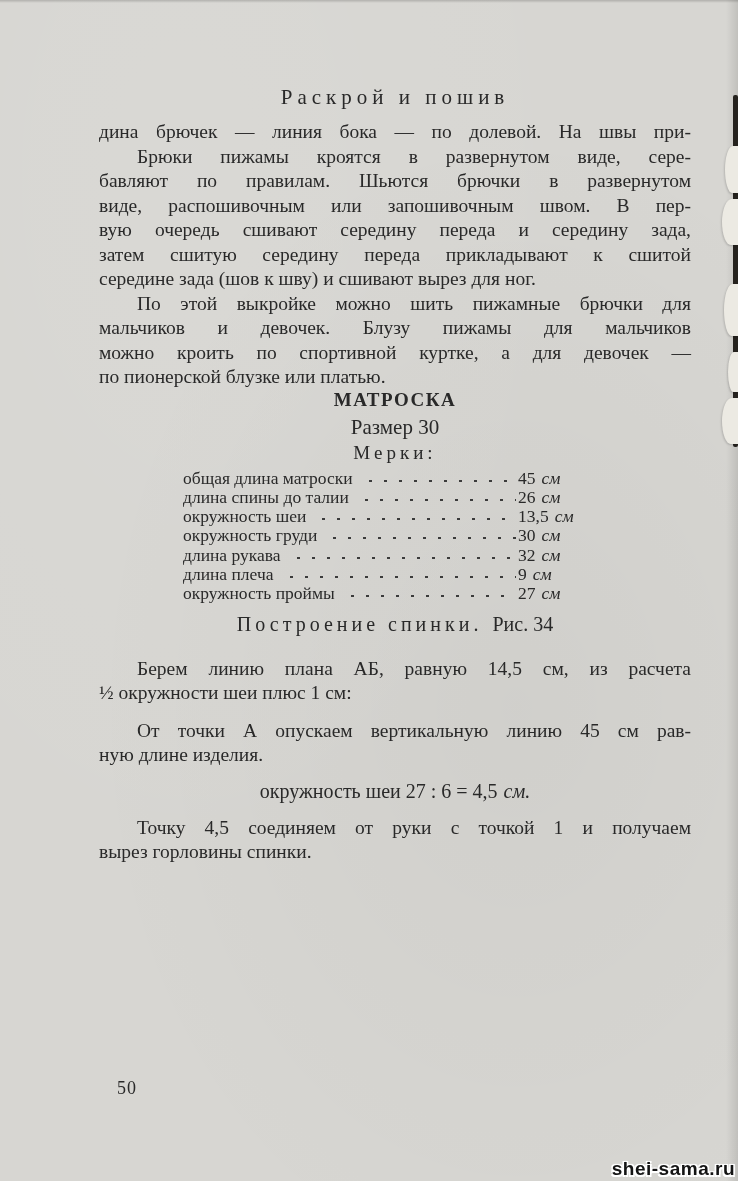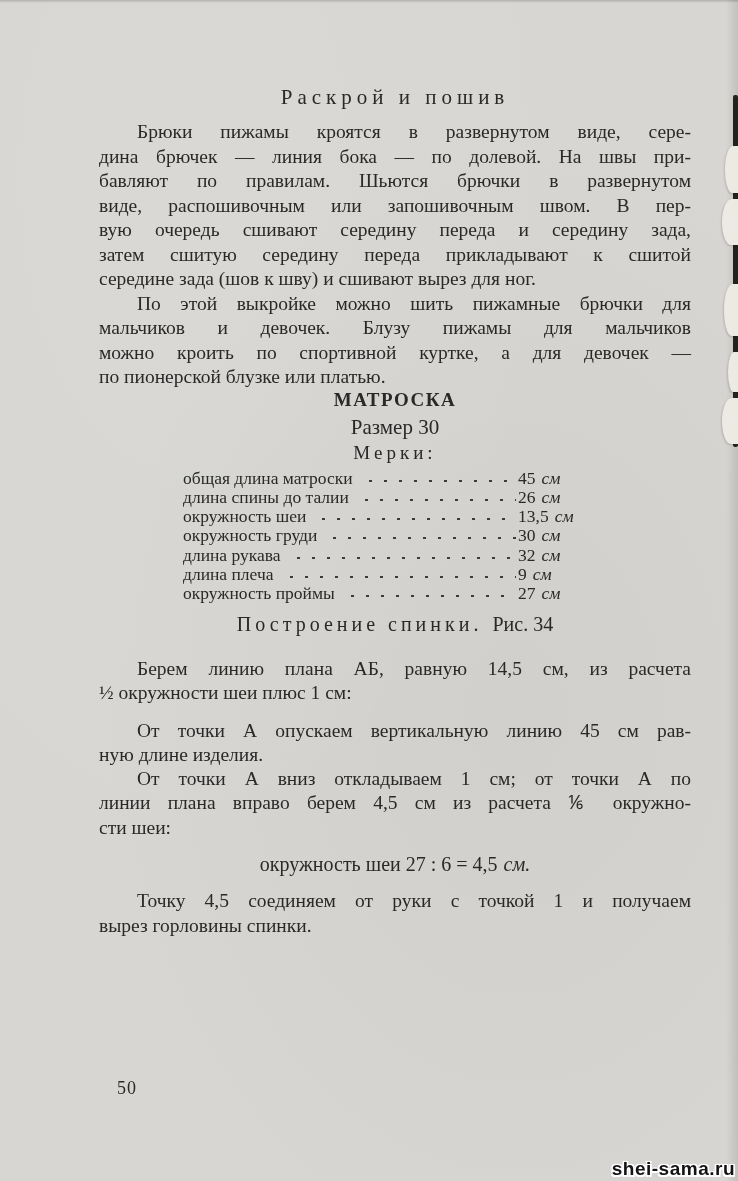--- a/index.html
+++ b/index.html
@@ -89,22 +89,22 @@
   <div class="blob b2"></div>
   <div class="blob b3"></div>
   <div class="blob b4"></div>
   <div class="blob b5"></div>
 
   <div class="content">
 
     <div class="title">Раскрой и пошив</div>
 
     <div class="para mt10">
+      <div class="line">дина брючек — линия бока — по долевой. На швы при-</div>
       <div class="line first">Брюки пижамы кроятся в развернутом виде, сере-</div>
-      <div class="line">дина брючек — линия бока — по долевой. На швы при-</div>
       <div class="line">бавляют по правилам. Шьются брючки в развернутом</div>
       <div class="line">виде, распошивочным или запошивочным швом. В пер-</div>
       <div class="line">вую очередь сшивают середину переда и середину зада,</div>
       <div class="line">затем сшитую середину переда прикладывают к сшитой</div>
       <div class="line last">середине зада (шов к шву) и сшивают вырез для ног.</div>
     </div>
 
 
     <div class="para">
       <div class="line first">По этой выкройке можно шить пижамные брючки для</div>
@@ -163,25 +163,20 @@
       <div class="line first">Берем линию плана АБ, равную 14,5 см, из расчета</div>
       <div class="line last">½ окружности шеи плюс 1 см:</div>
     </div>
 
 
     <div class="para p5">
       <div class="line first">От точки А опускаем вертикальную линию 45 см рав-</div>
       <div class="line last">ную длине изделия.</div>
     </div>
 
-    <div class="para p6">
-      <div class="line first">От точки А вниз откладываем 1 см; от точки А по</div>
-      <div class="line">линии плана вправо берем 4,5 см из расчета ⅙ окружно-</div>
-      <div class="line last">сти шеи:</div>
-    </div>
 
     <div class="formula f2">
       <span>окружность шеи 27 : 6 = 4,5</span><span class="unit">см.</span>
     </div>
 
     <div class="para p7">
       <div class="line first">Точку 4,5 соединяем от руки с точкой 1 и получаем</div>
       <div class="line last">вырез горловины спинки.</div>
     </div>
 

